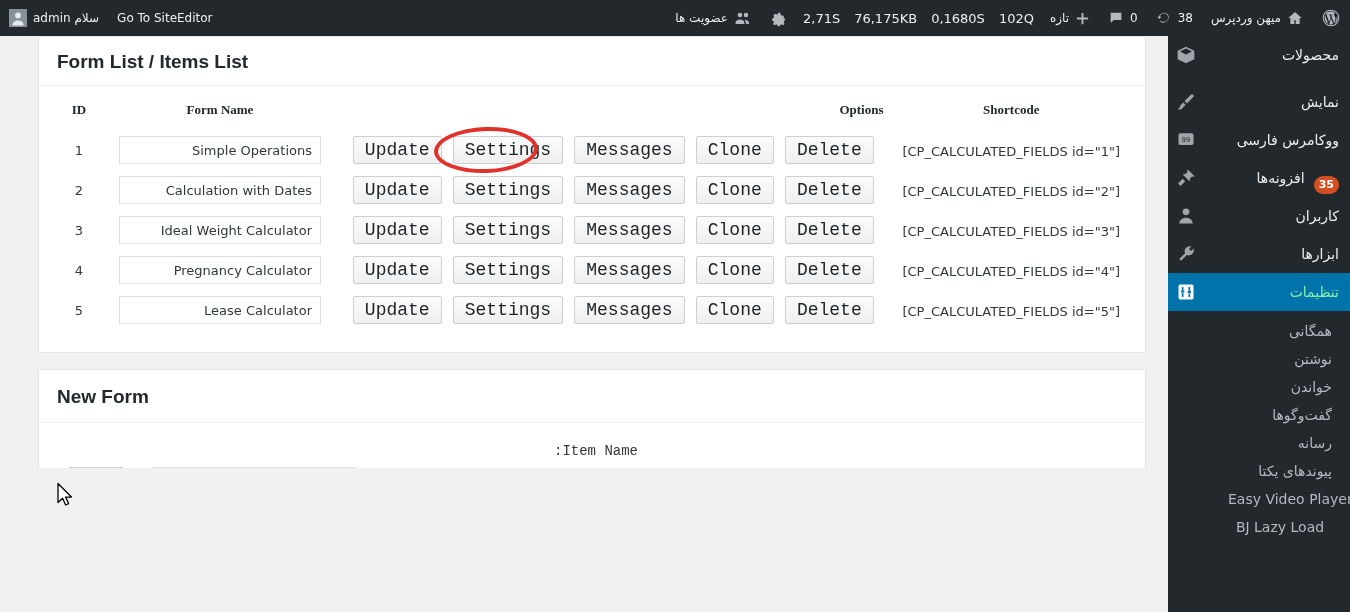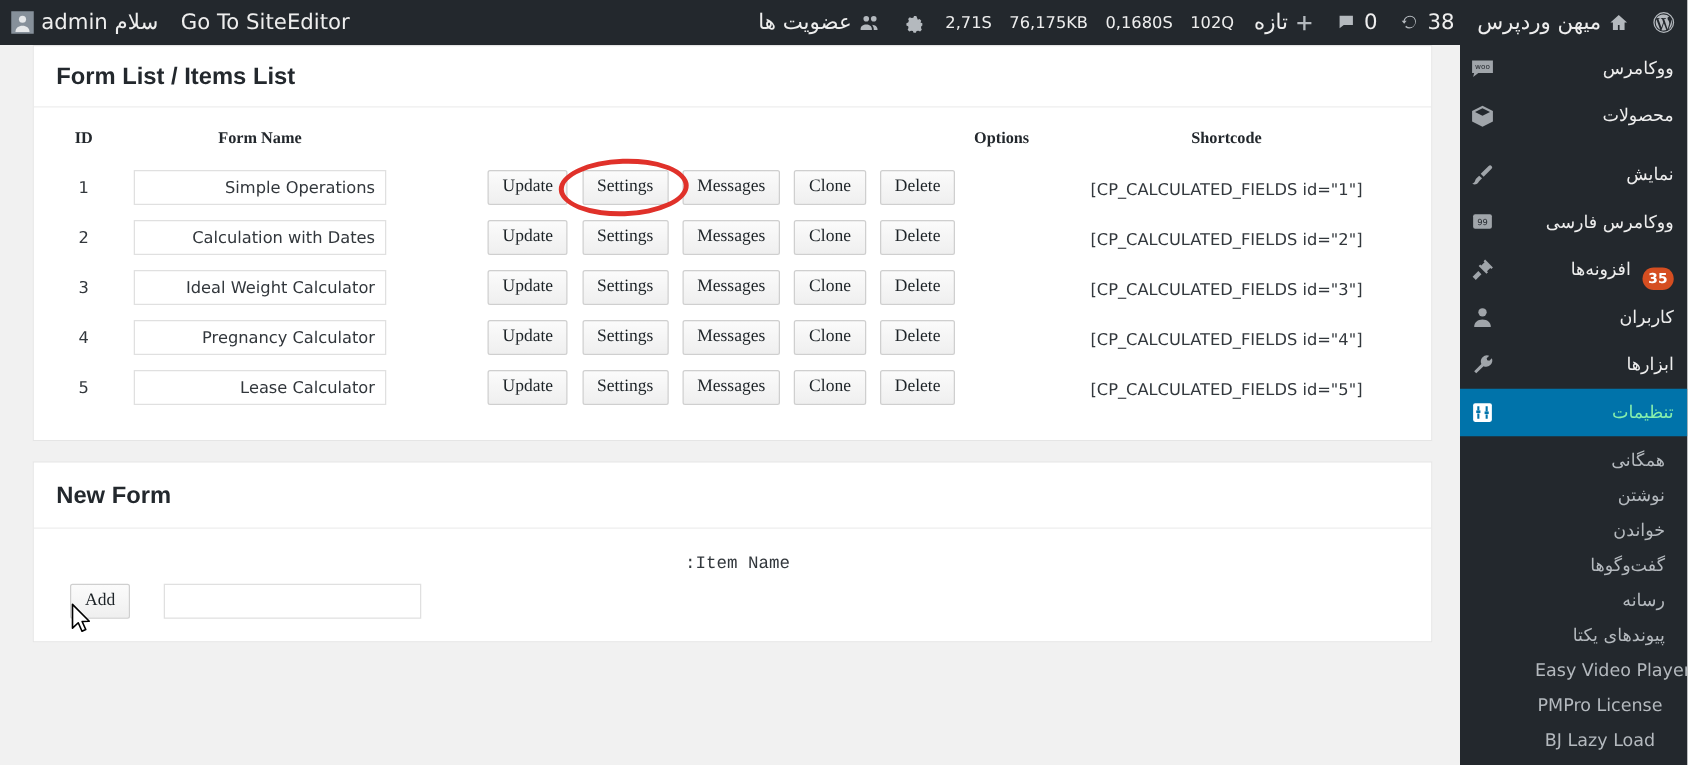--- a/index.html
+++ b/index.html
@@ -22,21 +22,21 @@
     display: flex; align-items: center;
     font-size: 13px;
     z-index: 50;
   }
   .ab-right { display: flex; align-items: center; height: 36px; }
   .ab-left  { display: flex; align-items: center; height: 36px; margin-right: auto; }
   .ab-item {
     display: flex; align-items: center; gap: 6px;
     height: 36px; padding: 0 9px;
     color: #eee; white-space: nowrap;
-    font-size: 17px;
+    font-size: 12px;
   }
   .ab-item.metric { color: #eee; font-size: 13px; padding: 0 7px; }
   .ab-item.ltr { direction: ltr; }
   .wp-logo-ic { width: 20px; height: 20px; display:block; }
   .avatar-box {
     width: 18px; height: 18px; background: #86909a;
     display: flex; align-items: flex-end; justify-content: center;
     overflow: hidden; flex: none;
   }
   .avatar-wrap { position: relative; width:18px; height:18px; }
@@ -79,22 +79,22 @@
   .submenu { padding: 6px 0 0 0; margin-left: 24px; }
   .sub-item {
     display: block; color: #b4b9be; font-size: 14px;
     padding: 4px 18px 4px 12px; text-align: right; white-space: nowrap;
     line-height: 20px;
   }
   .sub-item.ltr { direction: ltr; text-align: center; padding-left: 36px; }
 
   
   .content {
-    position: absolute; top: 36px; right: 182px; left: 4px;
-    height: 576px; background: #f1f1f1; direction: rtl; overflow: hidden;
+    position: absolute; top: 36px; right: 182px; left: 16px;
+    height: 432px; background: #f1f1f1; direction: rtl; overflow: hidden;
   }
   .panel {
     background: #fff; border: 1px solid #e5e5e5;
     margin: 0 0 16px 0;
   }
   .panel-head {
     padding: 14px 18px 12px 18px;
     border-bottom: 1px solid #eeeeee;
   }
   .panel-title {
@@ -126,25 +126,25 @@
     font-size: 13px; color: #32373c; text-align: right;
     direction: rtl; outline: none;
     font-family: "DejaVu Sans", sans-serif;
   }
   .shortcode {
     font-size: 13px; color: #32373c; direction: rtl;
     font-family: "DejaVu Sans", sans-serif; white-space: nowrap;
   }
   .btn {
     display: inline-block; padding: 3px 11px;
-    font-size: 14px; color: #1d2327;
+    font-size: 18px; color: #1d2327;
     background: linear-gradient(#fbfbfb, #efefef);
     border: 1px solid #cfcfcf; border-radius: 2px;
     margin: 0 3px; cursor: pointer; line-height: 20px;
-    font-family: Liberation Serif, serif;
+    font-family: Liberation Mono, monospace;
     text-align: right;
   }
   .btnwrap { position: relative; display: inline-block; }
   .highlight-ellipse {
     position: absolute; left: -16px; top: -9px;
     width: 104px; height: 46px;
     border: 4px solid #e0312a; border-radius: 50%;
     pointer-events: none;
     transform: rotate(-2deg);
   }
@@ -243,29 +243,20 @@
               <path d="M4.5 22c0-4.2 3.4-6.6 7.5-6.6s7.5 2.4 7.5 6.6H4.5z"></path>
             </svg>
           </span>
         </span>
       </div>
     </div>
   </div>
 
   <div class="sidebar">
 
-    <div class="menu-item">
-      <span class="mi-label">ووکامرس</span>
-      <span class="mi-icon">
-        <svg width="20" height="20" viewBox="0 0 24 24" fill="#a0a5aa">
-          <path d="M2 4h20v12H8l-5 4 1-4H2V4z"></path>
-          <text x="12" y="12" font-size="7" fill="#23282d" text-anchor="middle" font-family="DejaVu Sans">woo</text>
-        </svg>
-      </span>
-    </div>
 
     <div class="menu-item">
       <span class="mi-label">محصولات</span>
       <span class="mi-icon">
         <svg width="20" height="20" viewBox="0 0 24 24" fill="#a0a5aa">
           <path d="M12 2 2 7v10l10 5 10-5V7L12 2zm0 2.3 7.2 3.5L12 11.4 4.8 7.8 12 4.3z"></path>
         </svg>
       </span>
     </div>
 
@@ -330,21 +321,20 @@
     </div>
 
     <div class="submenu">
       <div class="sub-item">همگانی</div>
       <div class="sub-item">نوشتن</div>
       <div class="sub-item">خواندن</div>
       <div class="sub-item">گفت‌وگوها</div>
       <div class="sub-item">رسانه</div>
       <div class="sub-item">پیوندهای یکتا</div>
       <div class="sub-item ltr">Easy Video Player</div>
-      <div class="sub-item ltr">PMPro License</div>
       <div class="sub-item ltr">BJ Lazy Load</div>
     </div>
   </div>
 
   <div class="content">
 
     <div class="panel" style="margin: 0 22px 16px 22px;">
       <div class="panel-head">
         <div class="panel-title">Form List / Items List</div>
       </div>

